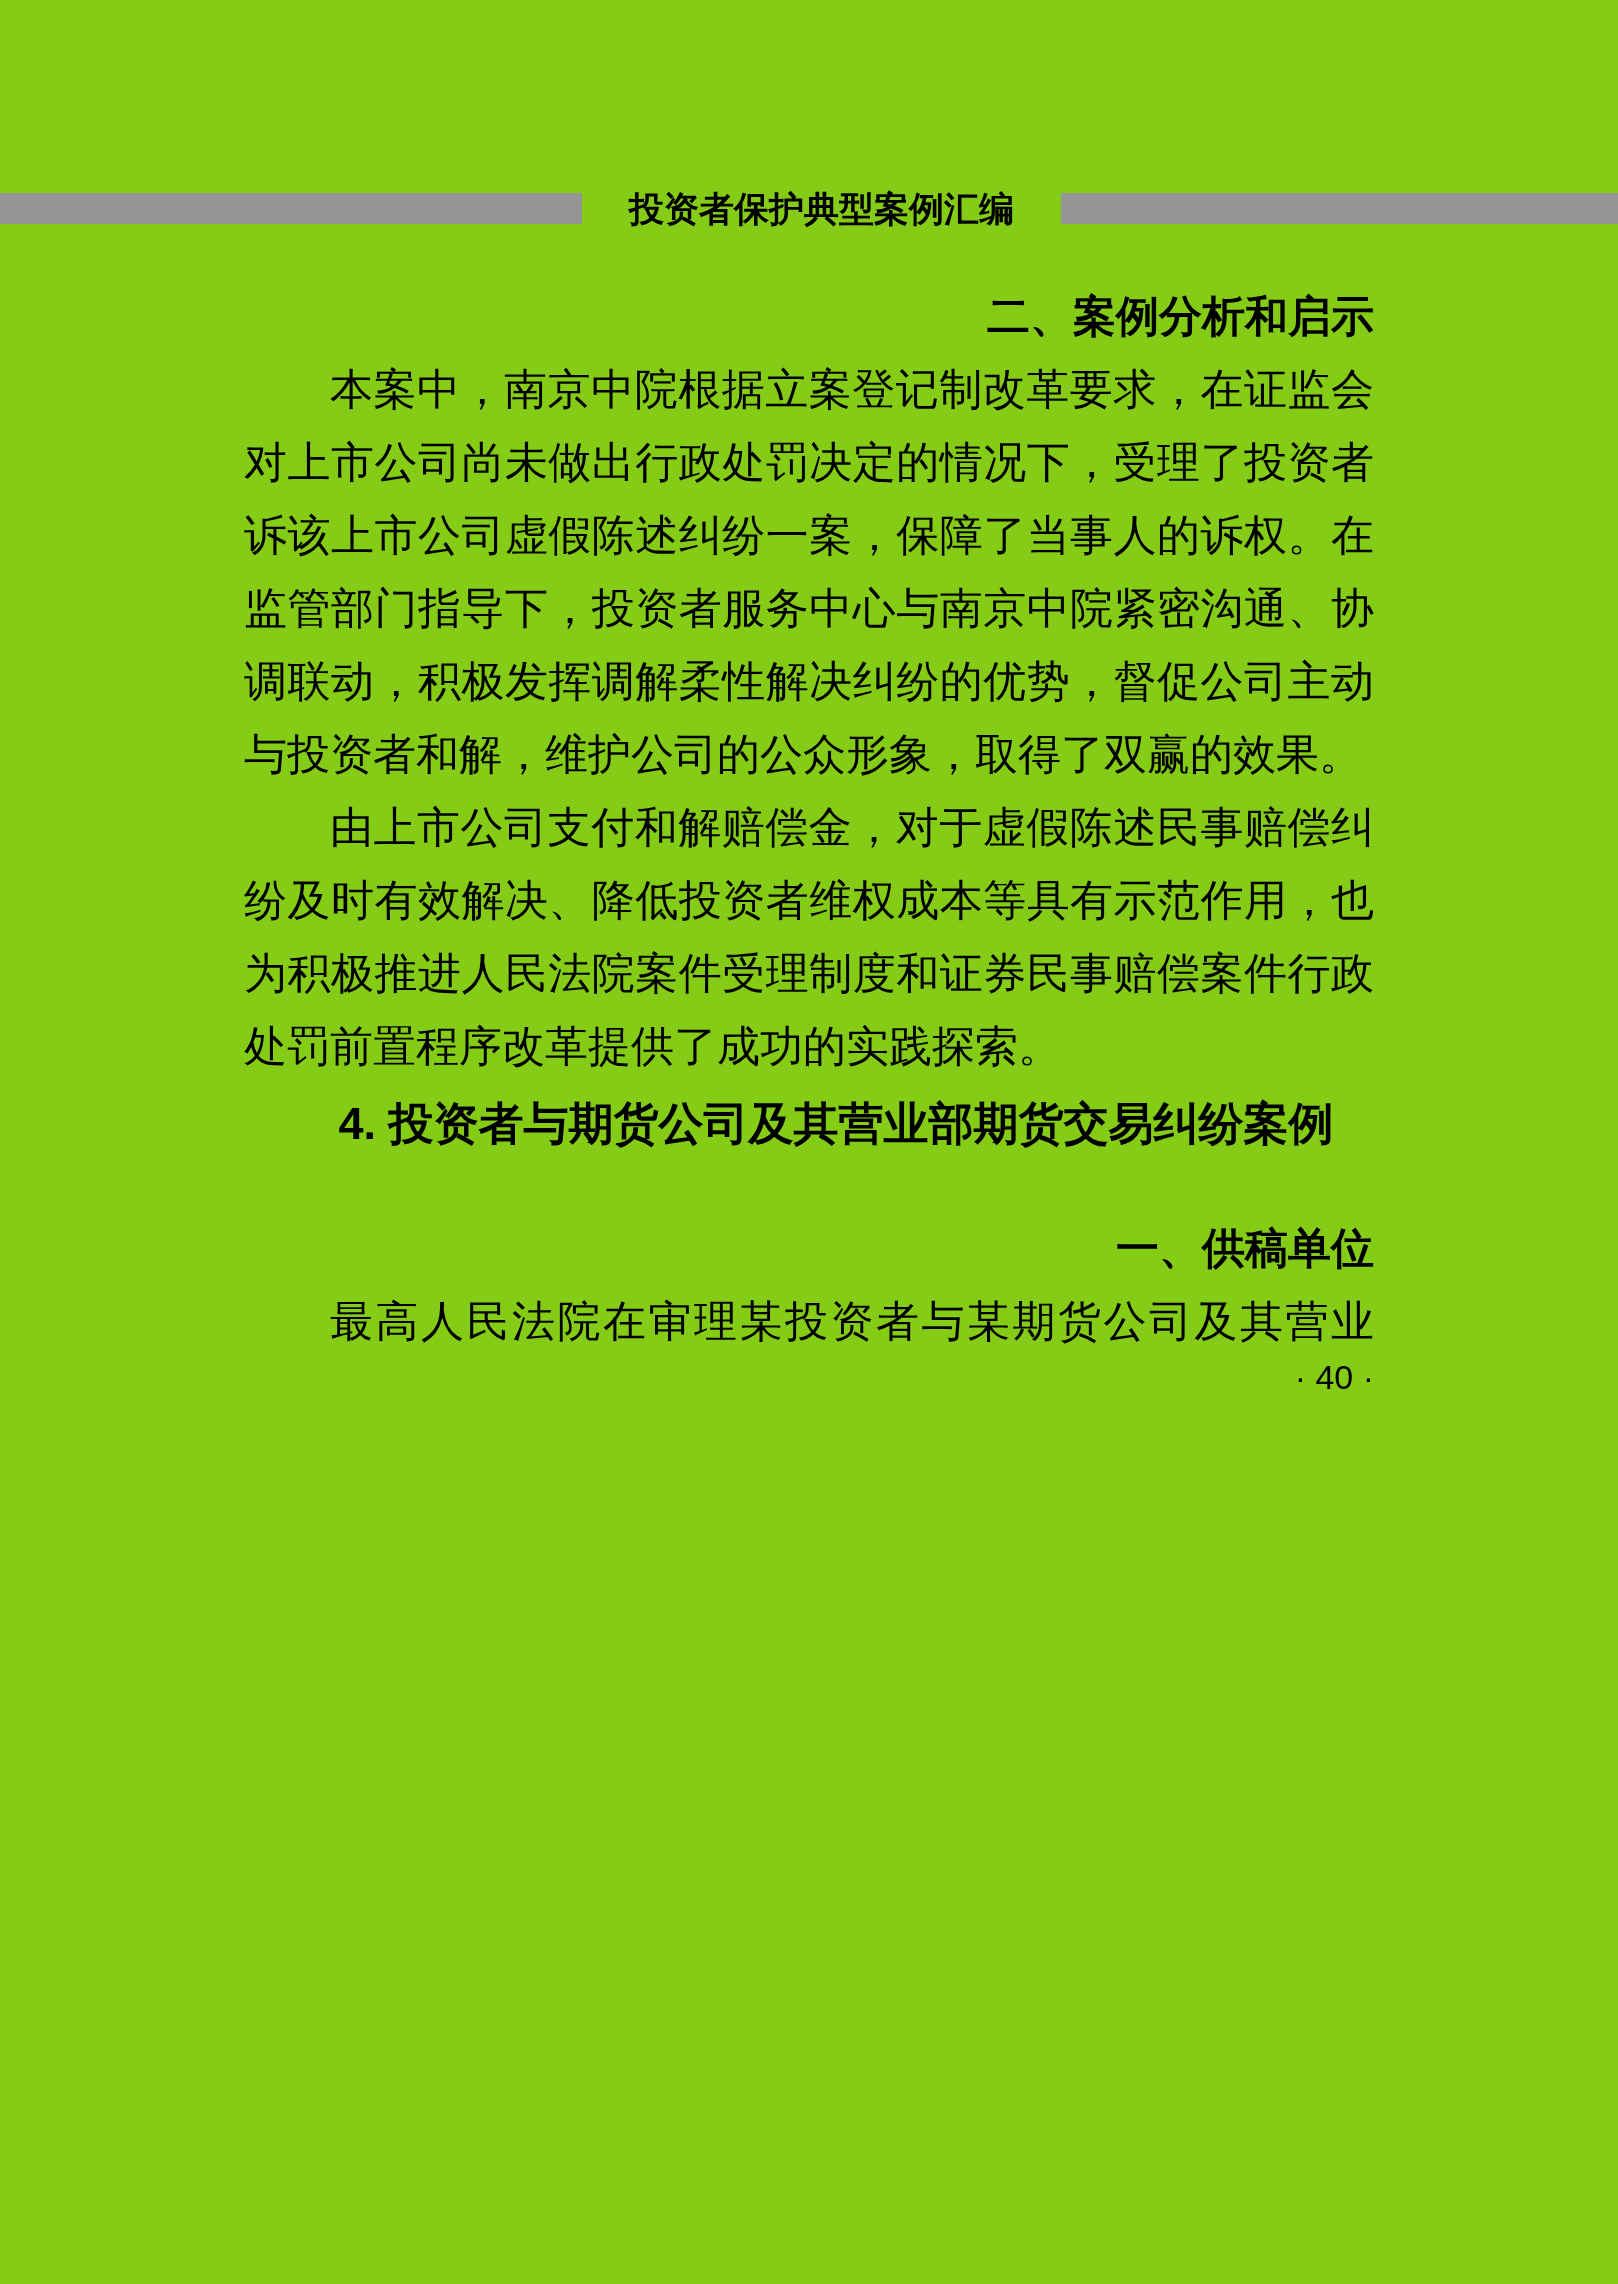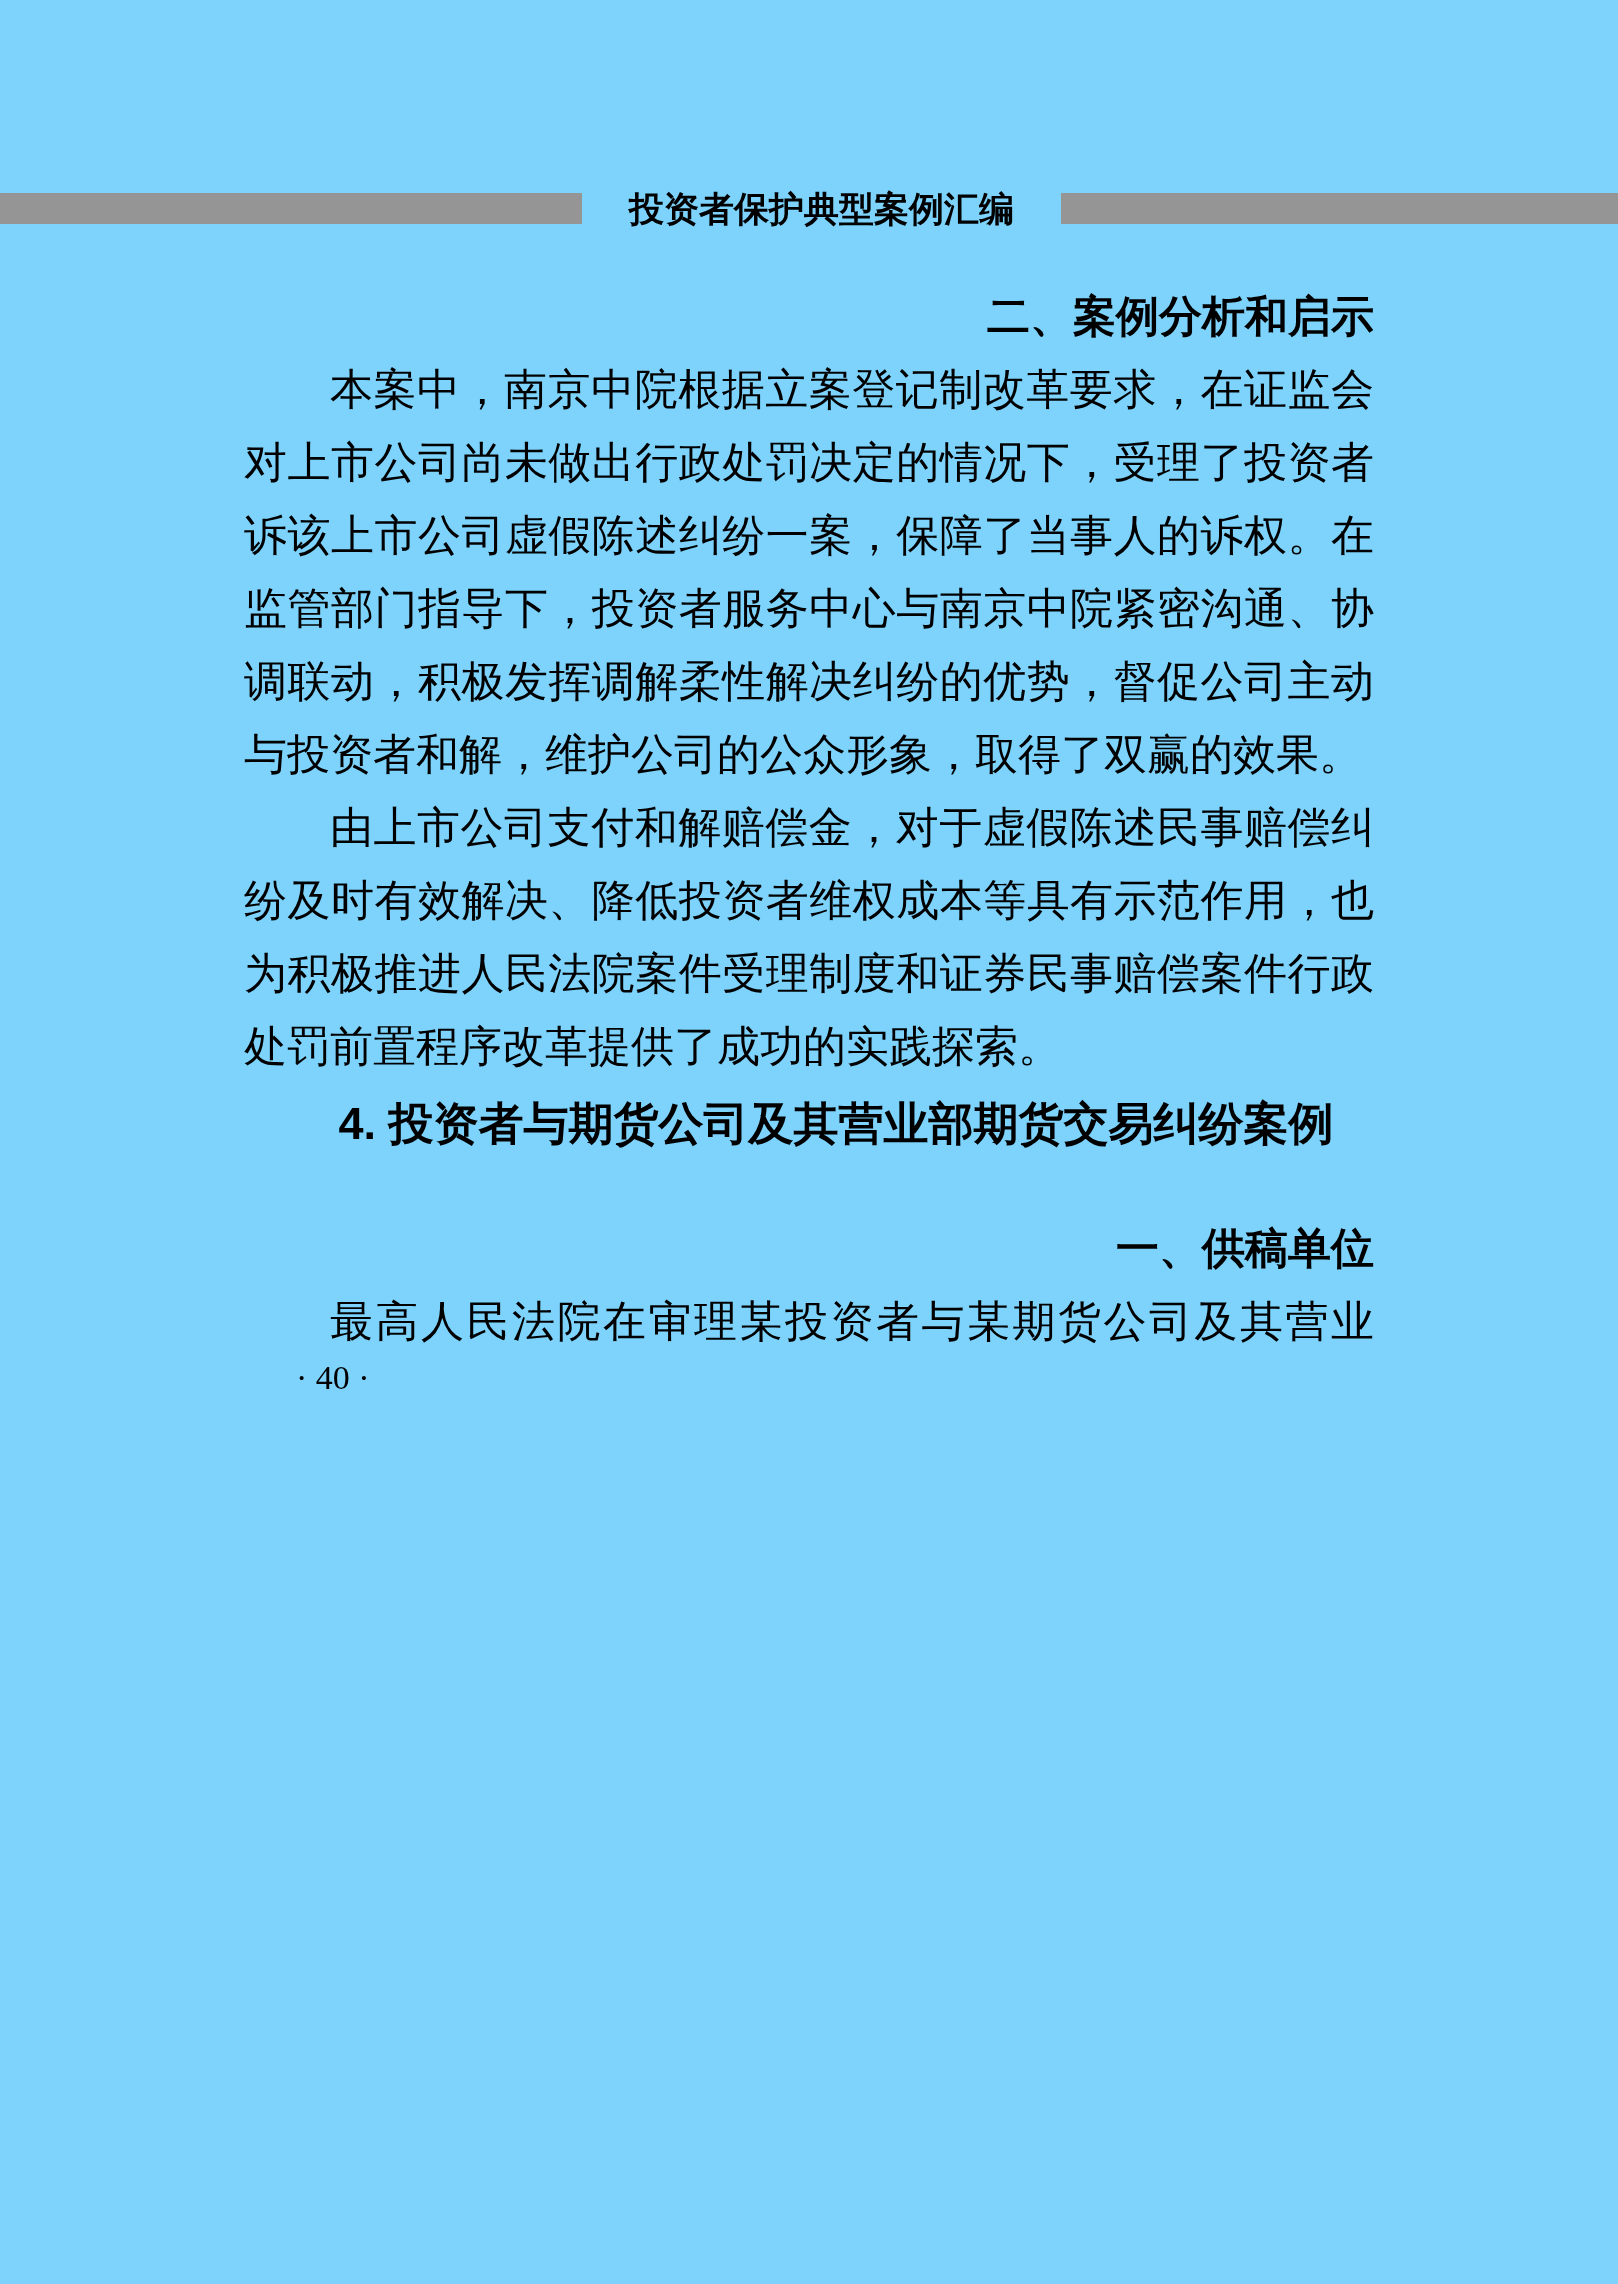--- a/index.html
+++ b/index.html
@@ -4,21 +4,21 @@
 <style>
   html, body {
     margin: 0;
     padding: 0;
     background: #ffffff;
   }
   .page {
     position: relative;
     width: 1618px;
     height: 2285px;
-    background: #7dd3fc;
+    background: #84cc16;
     overflow: hidden;
     color: #000000;
   }
 
   
   .running-head {
     position: absolute;
     top: 193px;
     left: 0;
     width: 1618px;
@@ -106,24 +106,24 @@
     text-indent: 0;
     white-space: nowrap;
   }
 
   .section-heading.intro {
     margin-top: 48px;
   }
 
   .page-number {
     margin: 19.7px 0 0 0;
-    font-family: Liberation Serif, serif;
+    font-family: Liberation Sans, sans-serif;
     font-size: 34px;
     line-height: 39px;
-    text-align: left;
+    text-align: right;
     padding-left: 52px;
     text-indent: 0;
   }
 </style>
 </head>
 <body>
 
 <div class="page">
 
   <div class="running-head">

